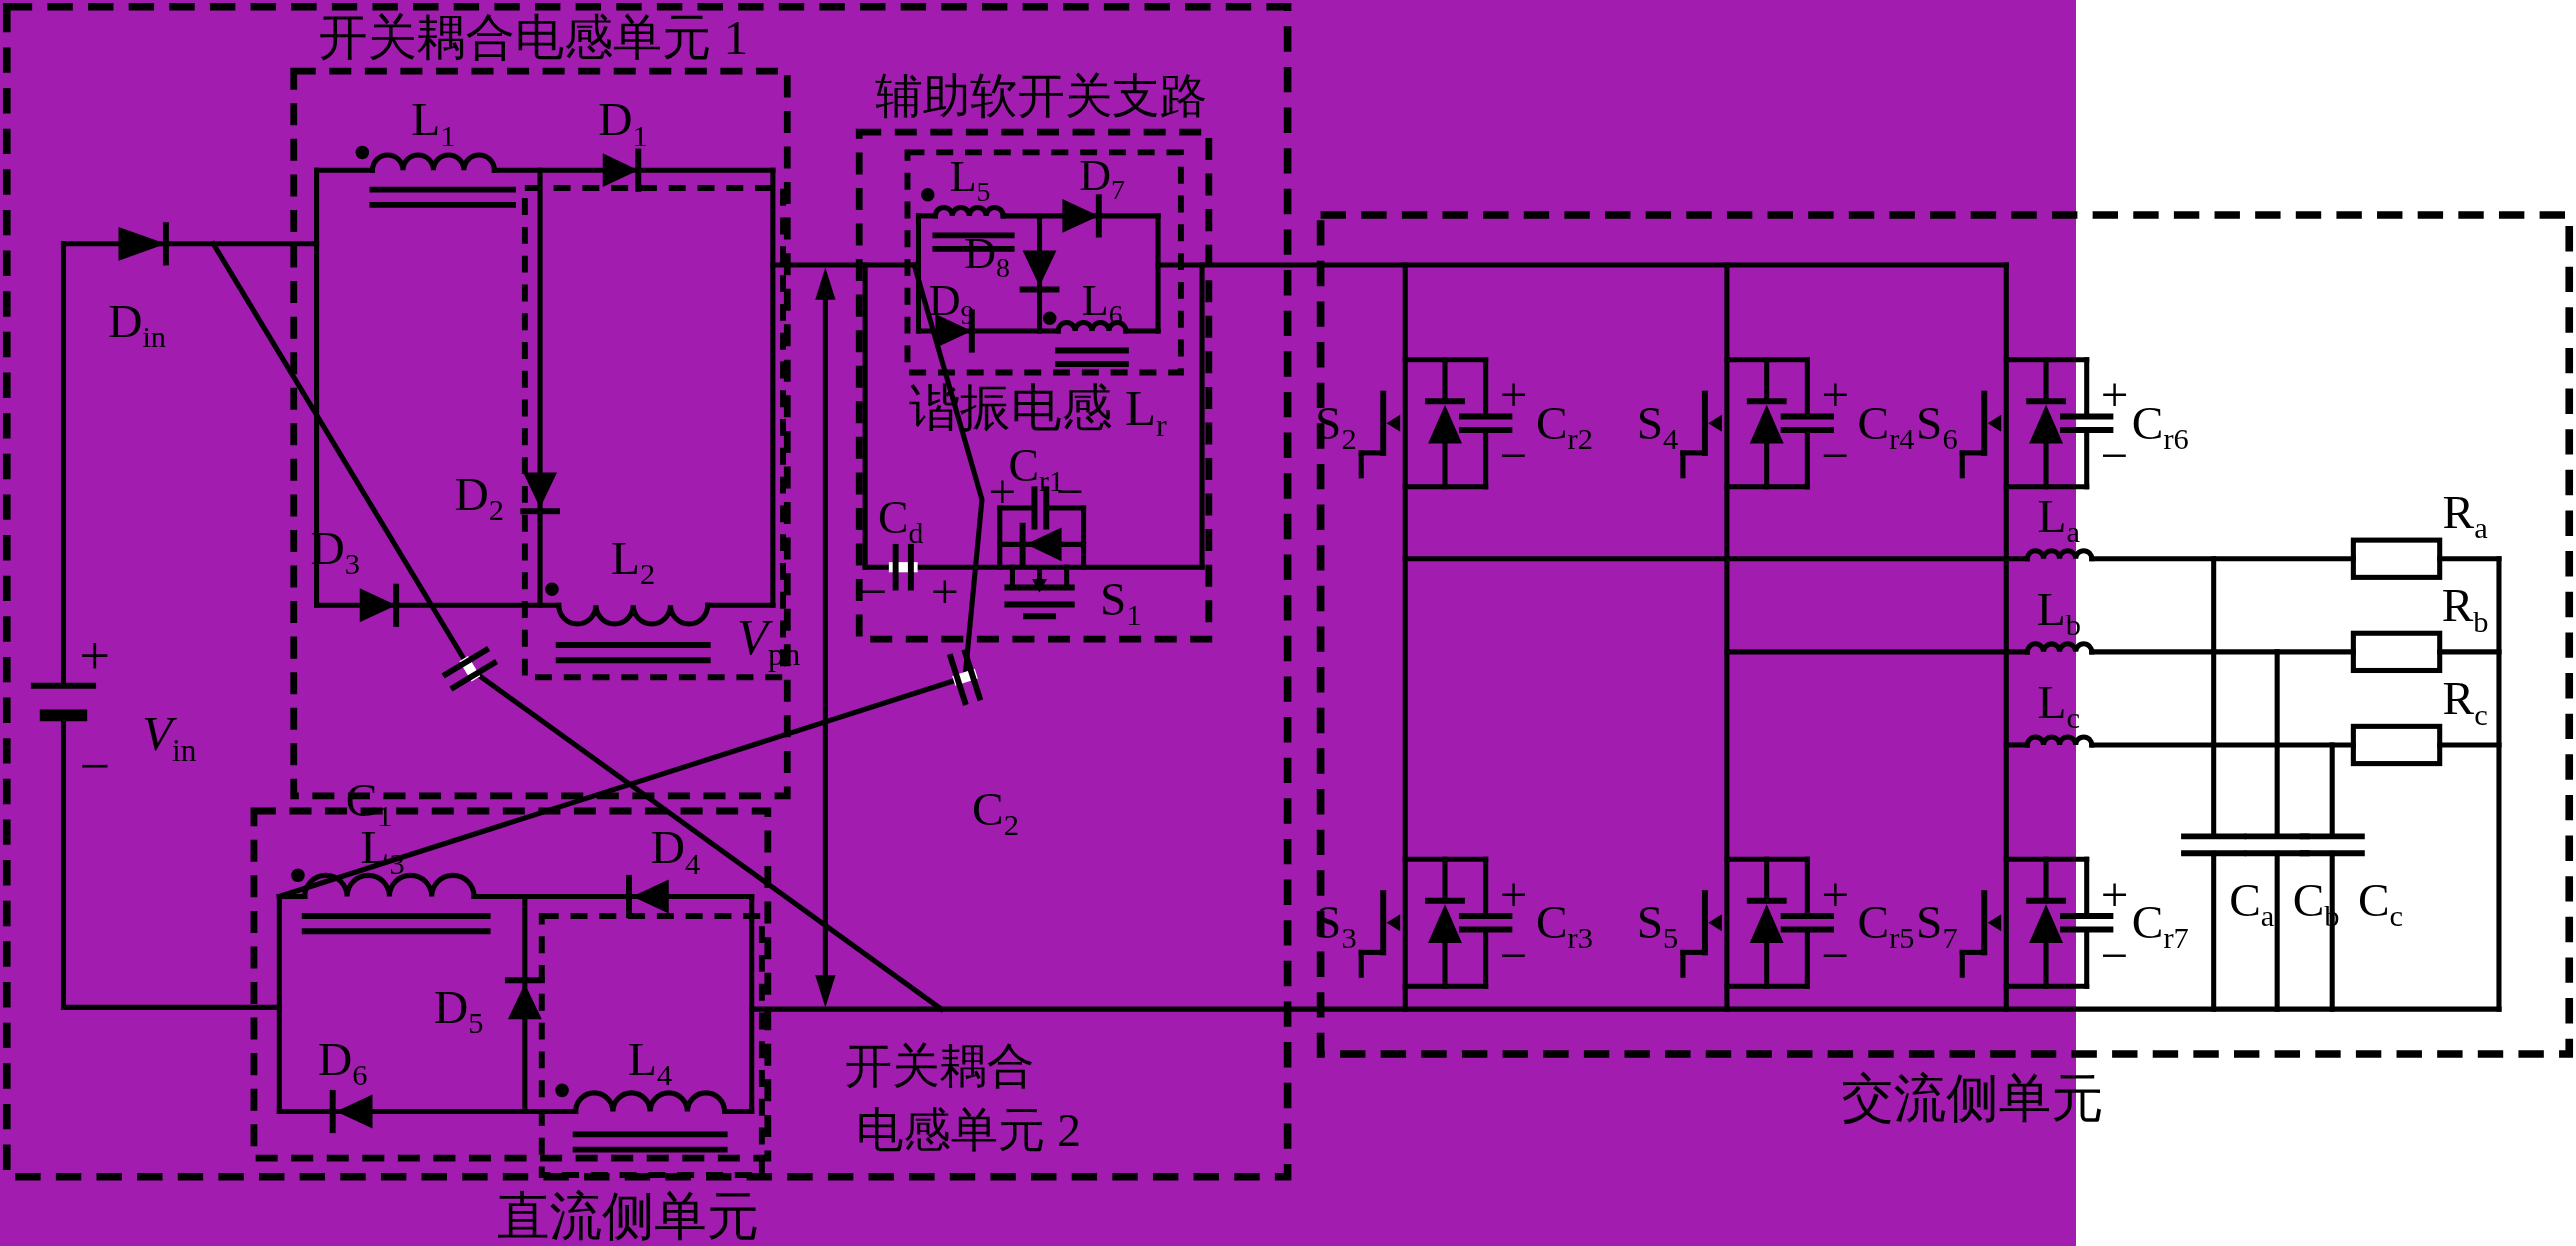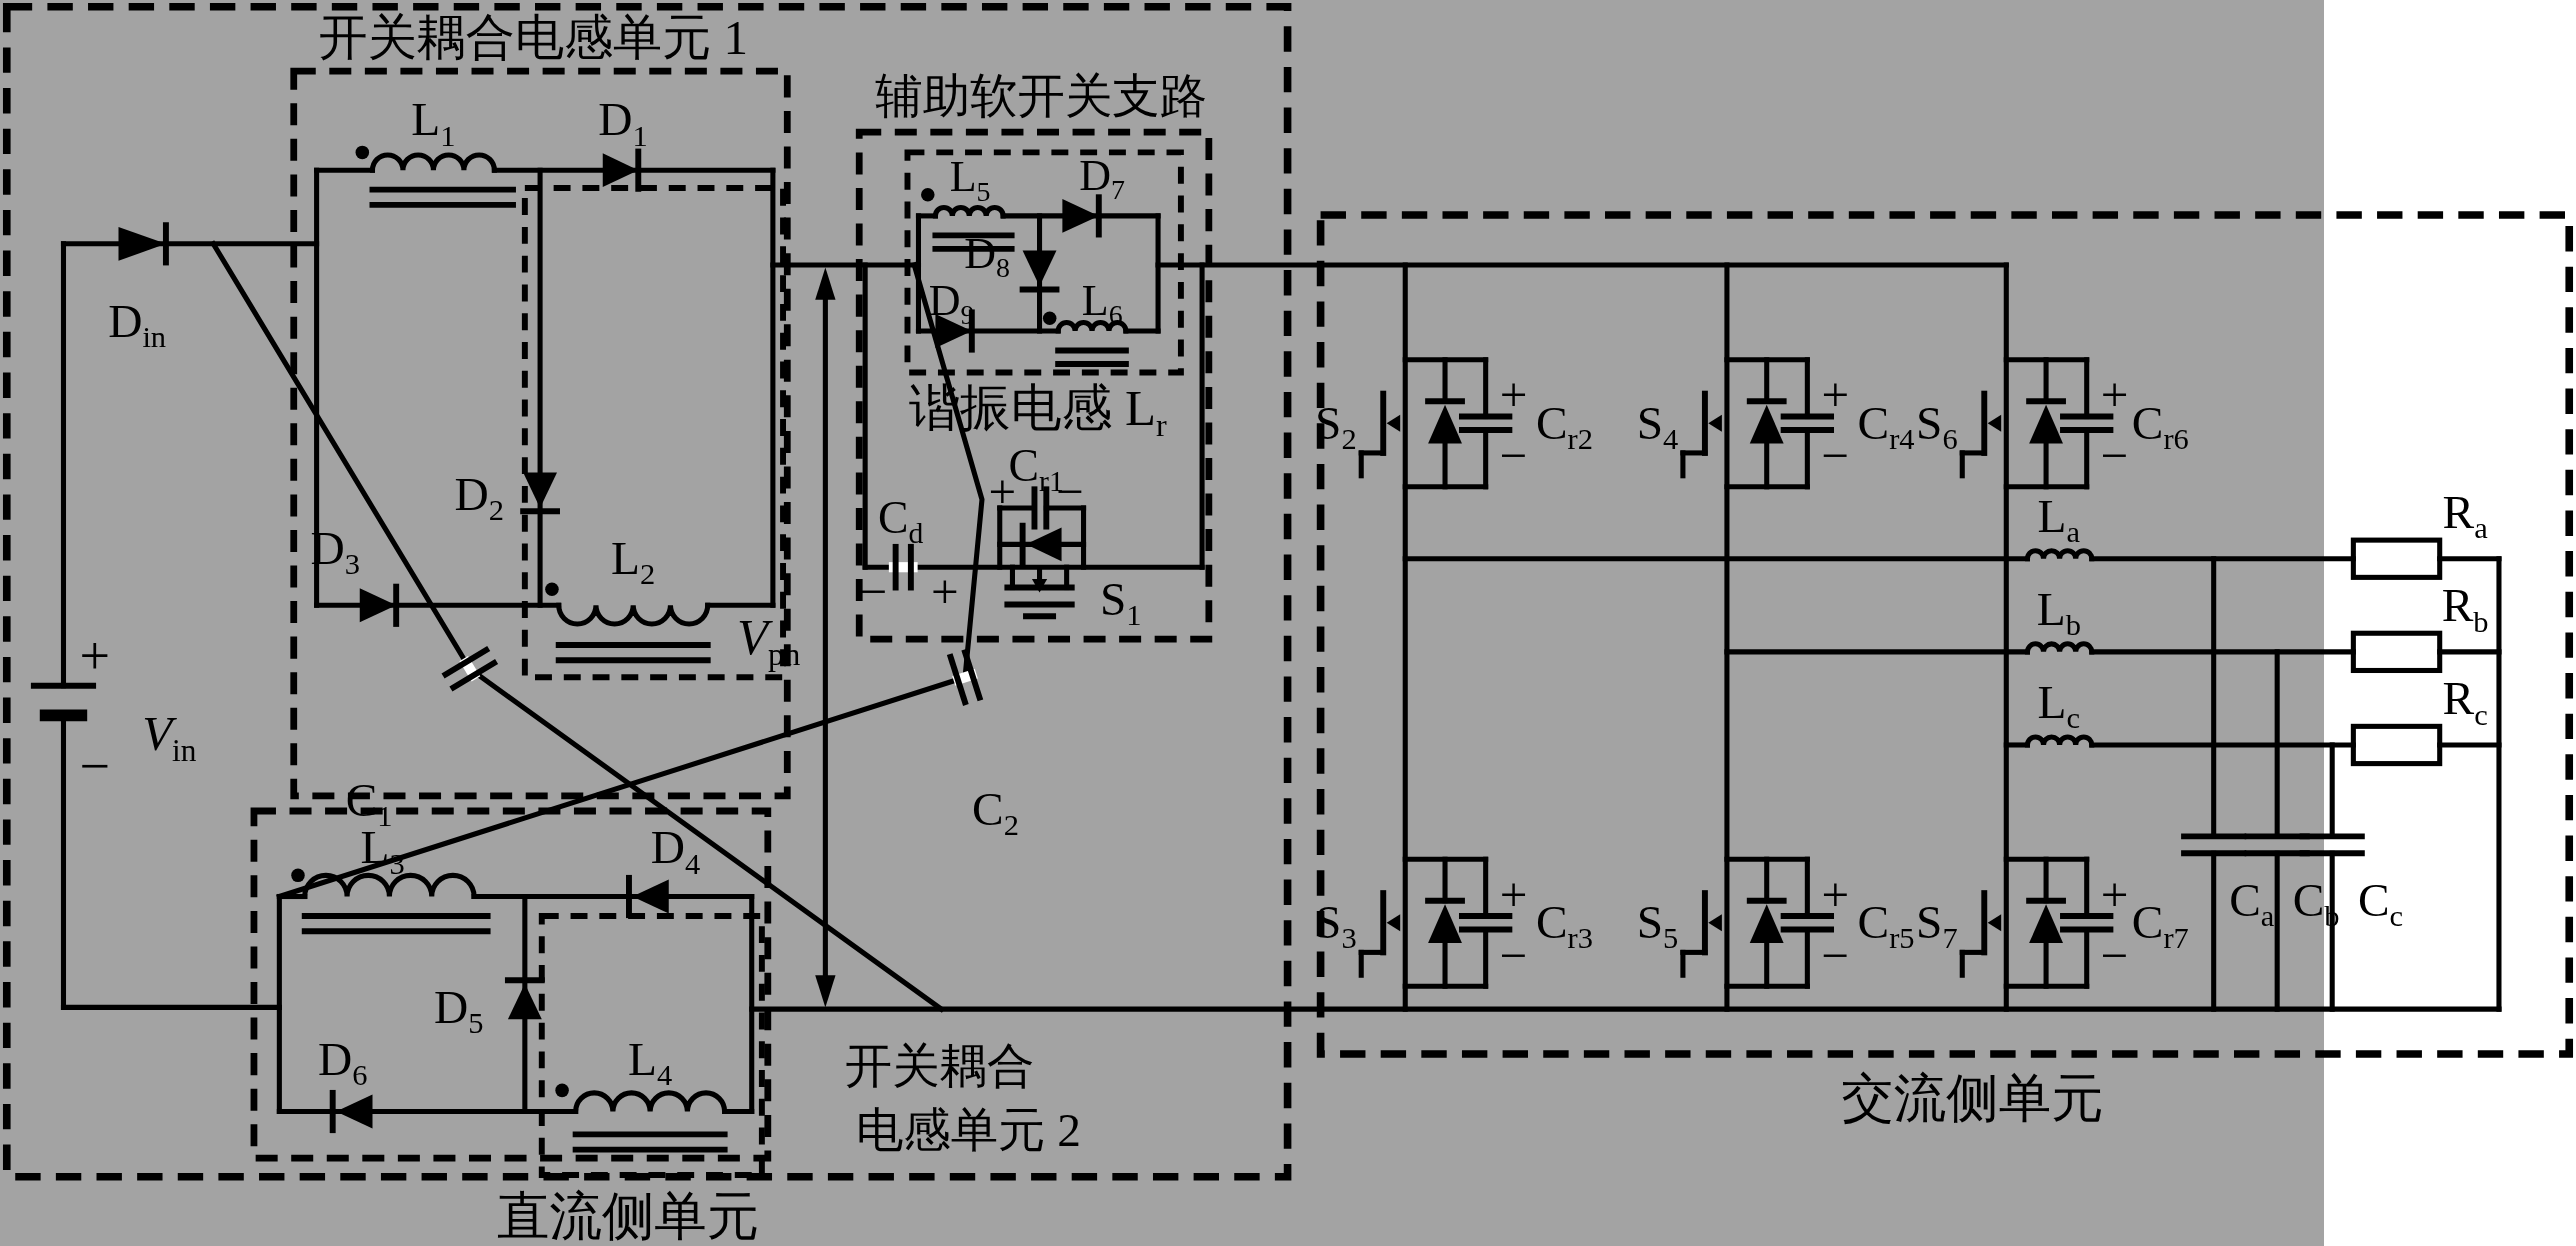--- a/index.html
+++ b/index.html
@@ -1,17 +1,17 @@
 <!DOCTYPE html>
 <html style="font-size:13.5px"><head>
 <meta charset="utf-8">
 <style>
   html,body{margin:0;padding:0;background:#ffffff;}
   body{font-family:"Liberation Serif","DejaVu Serif",serif;}
-  .stage{width:2324px;height:1247px;position:relative;background:#a3a3a3;text-decoration:underline;}
+  .stage{width:2076px;height:1247px;position:relative;background:#a21caf;text-decoration:underline;}
   svg{display:block;}
   svg text{fill:#000;}
   .w{stroke:#000;stroke-width:6;fill:none;stroke-linecap:square;}
   .w7{stroke:#000;stroke-width:7;fill:none;stroke-linecap:square;}
   .thick{stroke:#000;stroke-width:14;fill:none;stroke-linecap:square;}
   .dash-big{stroke:#000;stroke-width:9;fill:none;stroke-dasharray:30 18;}
   .dash-box{stroke:#000;stroke-width:8;fill:none;stroke-dasharray:26 16;}
   .dash-sub{stroke:#000;stroke-width:7;fill:none;stroke-dasharray:20 14;}
   .blk{fill:#000;stroke:none;}
   .erase{stroke:#fff;stroke-width:12;fill:none;}

